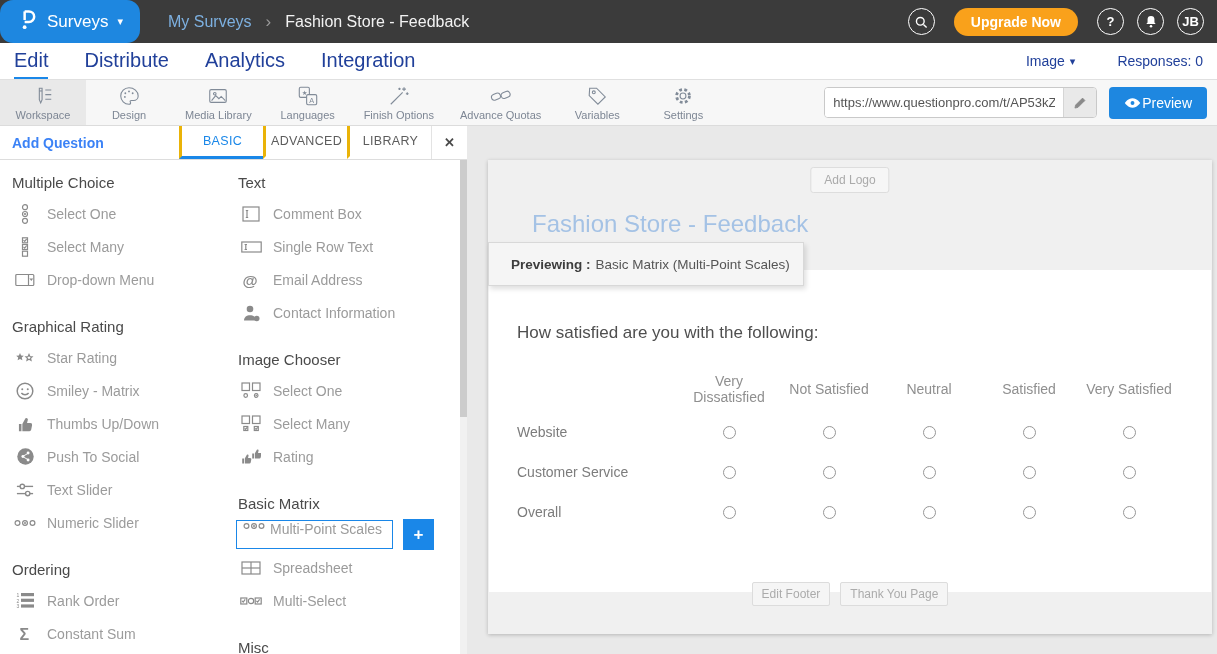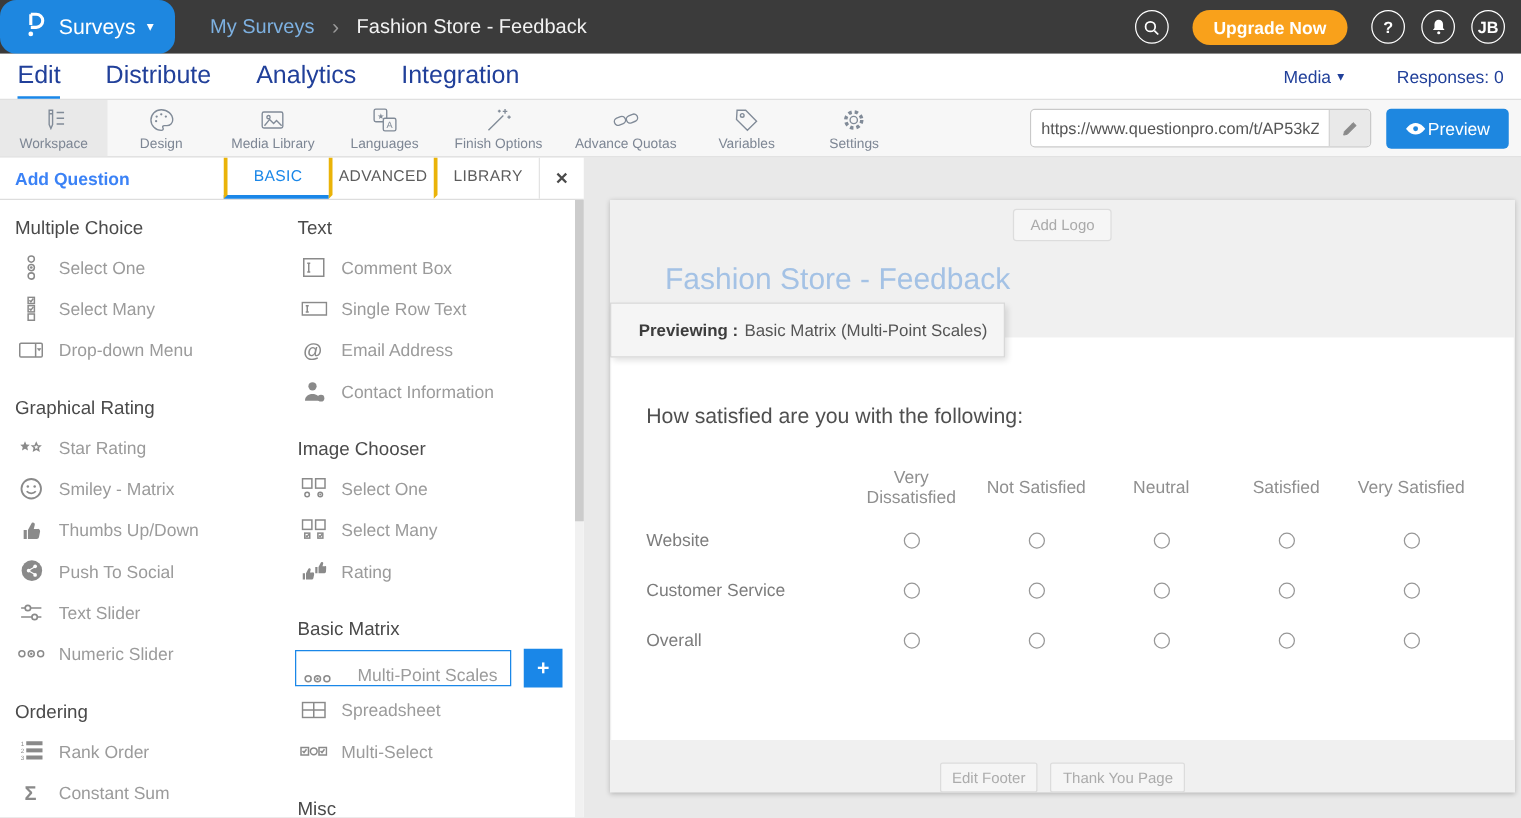--- a/index.html
+++ b/index.html
@@ -72,21 +72,21 @@
   .panel-body { flex:1; display:flex; overflow:hidden; padding-left:10px; }
   .qcol { width:226px; flex:none; }
   .qheading { font-size:15px; color:#4a4a4a; margin:22px 0 6px 2px; }
   .qcol .qheading:first-child { margin-top:14px; }
   .qitem { display:flex; align-items:center; gap:10px; height:33px; color:#9b9b9b;
     font-size:14px; padding-left:3px; cursor:pointer; }
   .qicon { width:24px; flex:none; display:flex; justify-content:center; align-items:center; }
   .qicon svg { stroke:#8a8a8a; fill:none; stroke-width:1.2; }
   .qicon svg .f, .qicon svg text { fill:#8a8a8a; stroke:none; }
   .qitem.selected { padding:0; }
-  .sel-box { display:flex; align-items:flex-end; gap:20px; border:1px solid #1a87e8; height:29px;
+  .sel-box { display:flex; align-items:flex-start; gap:4px; border:1px solid #1a87e8; height:29px;
     padding:0 10px 0 5px; background:#fff; }
   .plus-btn { width:31px; height:31px; background:#1a87e8; color:#fff; font-size:17px;
     font-weight:bold; display:flex; align-items:center; justify-content:center; cursor:pointer; }
   .panel-scrollbar { position:absolute; right:0; top:34px; bottom:0; width:7px; background:#f1f1f1; }
   .panel-thumb { position:absolute; top:0; left:0; width:7px; height:52%; background:#ccc; }
 
   
   .preview-area { flex:1; position:relative; overflow:hidden; }
   .survey-card { position:absolute; left:21px; top:34px; width:724px; height:474px;
     background:#f0f0f0; box-shadow:0 1px 4px rgba(0,0,0,.22); }
@@ -103,21 +103,21 @@
     font-size:14px; color:#8f8f8f; text-align:center; }
   .m-label { height:40px; display:flex; align-items:center; font-size:14px; color:#7c7c7c; }
   .m-cell { height:40px; display:flex; align-items:center; justify-content:center; }
   .radio { width:13px; height:13px; border:1px solid #979797; border-radius:50%;
     background:#fff; cursor:pointer; }
   .preview-tooltip { position:absolute; left:0; top:82px; width:316px; height:44px;
     background:#f5f5f5; border:1px solid #d8d8d8; box-shadow:2px 3px 5px rgba(0,0,0,.13);
     display:flex; align-items:center; padding-left:22px; font-size:13.5px; color:#555; z-index:5; }
   .pt-label { font-weight:bold; color:#3d3d3d; margin-right:5px; }
   .card-footer { position:absolute; left:0; right:0; bottom:0; height:52px; display:flex;
-    align-items:flex-end; justify-content:center; gap:10px; }
+    align-items:flex-start; justify-content:center; gap:10px; }
   .foot-btn { background:#f5f5f5; border:1px solid #dcdcdc; border-radius:2px; color:#ababab;
     font-size:12px; padding:4px 9px; cursor:pointer; font-family:"Liberation Sans",sans-serif; }
 </style>
 </head>
 <body>
 
 <div class="app">
 
   <div class="topbar">
     <div class="logo-box">
@@ -155,21 +155,21 @@
     </div>
   </div>
 
   <div class="navbar">
     <span class="nav-tab active">Edit</span>
     <span class="nav-tab">Distribute</span>
     <span class="nav-tab">Analytics</span>
     <span class="nav-tab">Integration</span>
     <div class="nav-right">
       <span class="tools">
-        <span>Media</span>
+        <span>Image</span>
         <span class="caret">▾</span>
       </span>
       <span>Responses: 0</span>
     </div>
   </div>
 
   <div class="toolbar">
     <div class="tool active">
       <svg width="22" height="22" viewBox="0 0 24 24">
           <path d="M8 3.5v12.5l1.5 3.5 1.5-3.5V3.5z"></path>

